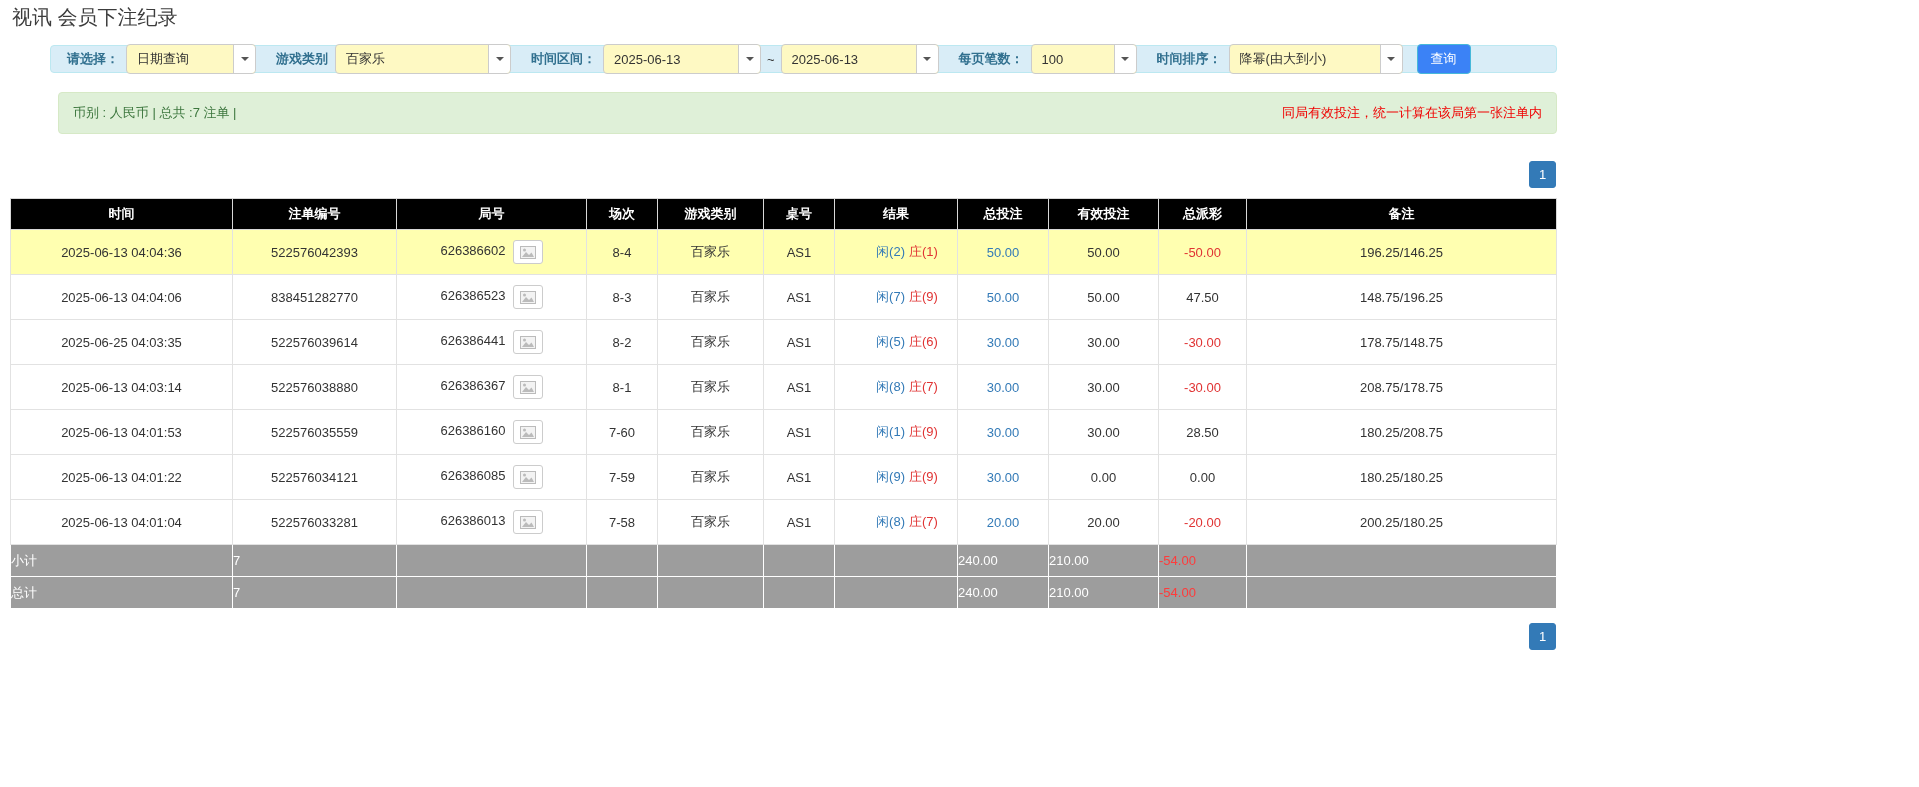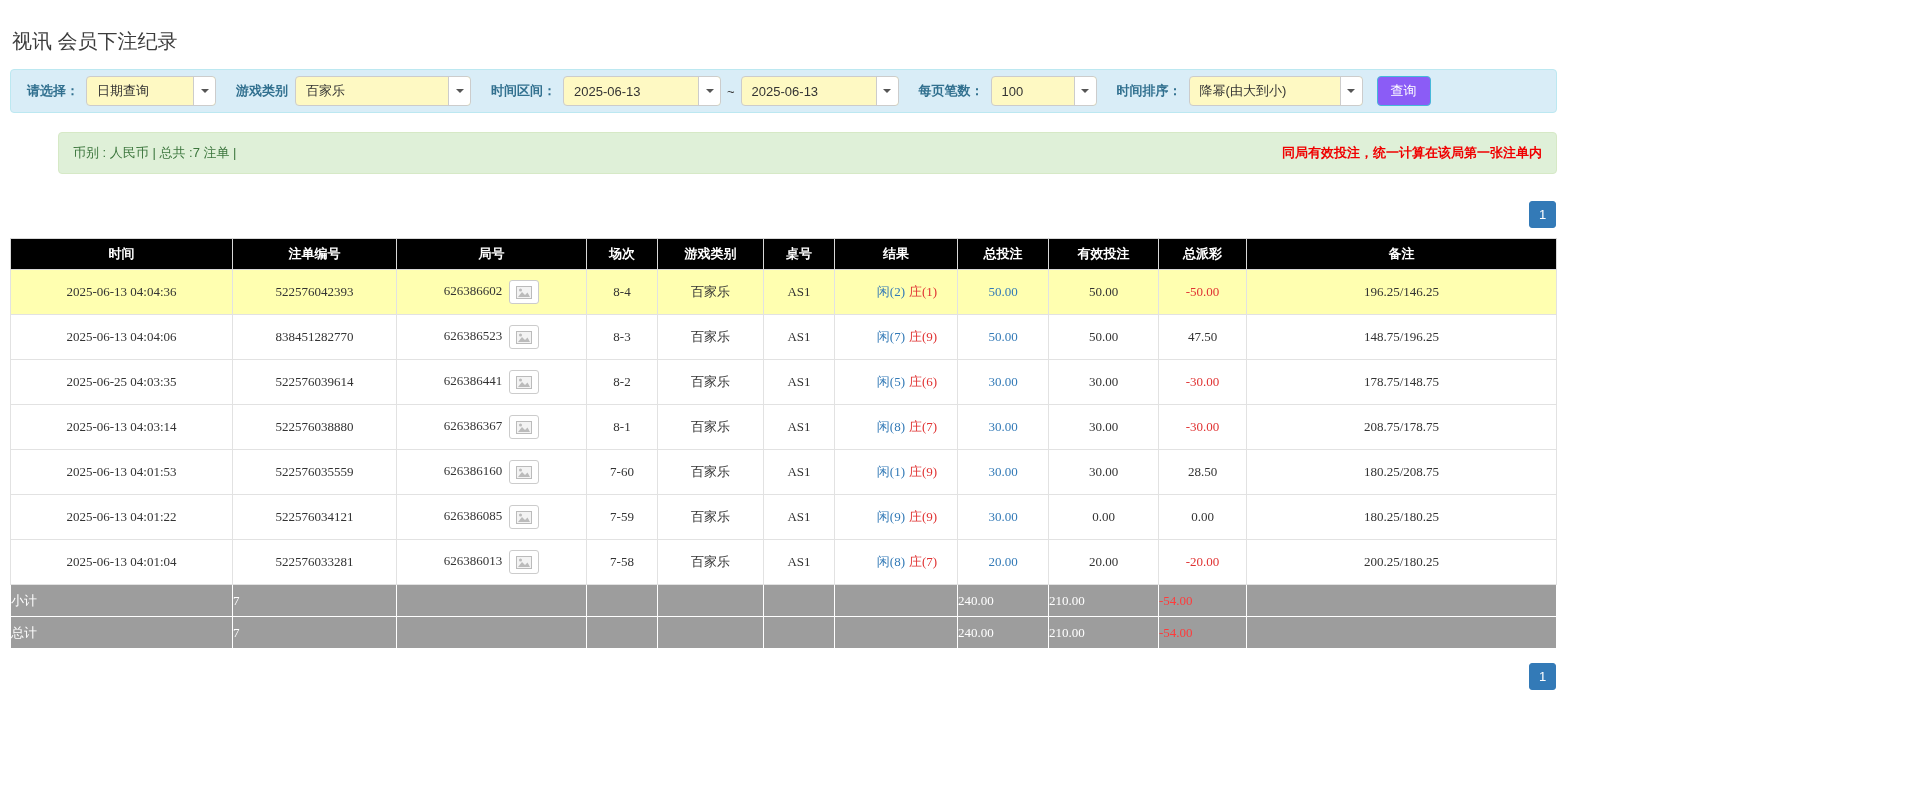--- a/index.html
+++ b/index.html
@@ -1,45 +1,45 @@
 <!DOCTYPE html>
 <html><head>
 <meta charset="utf-8">
 <style>
   * { box-sizing: border-box; margin: 0; padding: 0; }
   html, body { width: 1919px; height: 787px; background: #fff; overflow: hidden; }
   body { font-family: "Liberation Sans", "DejaVu Sans", sans-serif; font-size: 13px; color: #333; }
-  .container { width: 1547px; margin-left: 10px; padding-top: 26px; }
+  .container { width: 1547px; margin-left: 10px; padding-top: 2px; }
 
   .page-title { font-size: 20px; font-weight: 400; color: #3c3c3c; margin: 2px 0 14px 2px; }
 
   
-  .filter-bar { display: flex; align-items: center; background: #d9edf7; border: 1px solid #bce8f1; border-radius: 4px; padding: 6px 12px; height: 44px; white-space: nowrap; }
+  .filter-bar { display: flex; align-items: center; background: #d9edf7; border: 1px solid #bce8f1; border-radius: 4px; padding: 6px 12px; height: 28px; white-space: nowrap; margin-left: 40px; }
   .flabel { color: #31708f; font-weight: bold; margin: 0 7px 0 20px; }
   .flabel.first { margin-left: 4px; }
   .select { display: inline-flex; align-items: stretch; background: #fef9c3; border: 1px solid #ccc; border-radius: 4px; height: 30px; cursor: pointer; }
   .select .val { display: flex; align-items: center; padding: 0 10px; flex: 1; overflow: hidden; }
   .select .caret-btn { display: flex; align-items: center; justify-content: center; width: 22px; border-left: 1px solid #ccc; background: #fff; border-radius: 0 4px 4px 0; }
   .caret { width: 0; height: 0; border-left: 4px solid transparent; border-right: 4px solid transparent; border-top: 4px solid #555; }
   .w130 { width: 130px; } .w176 { width: 176px; } .w158 { width: 158px; } .w106 { width: 106px; } .w174 { width: 174px; }
   .tilde { margin: 0 6px; }
-  .search-btn { margin-left: 14px; height: 30px; padding: 0 13px; background: #8b5cf6; border: 1px solid #46b8da; border-radius: 4px; color: #fff; font-size: 13px; font-family: inherit; cursor: pointer; }
+  .search-btn { margin-left: 14px; height: 30px; padding: 0 13px; background: #3b82f6; border: 1px solid #46b8da; border-radius: 4px; color: #fff; font-size: 13px; font-family: inherit; cursor: pointer; }
 
   
   .summary-bar { display: flex; justify-content: space-between; align-items: center; background: #dff0d8; border: 1px solid #d6e9c6; border-radius: 4px; margin-top: 19px; padding: 11px 14px; margin-left: 48px; }
   .summary-left { color: #3c763d; }
-  .summary-right { color: #f00000; font-weight: bold; }
+  .summary-right { color: #f00000; }
 
   
   .pager { display: flex; justify-content: flex-end; margin: 27px 1px 10px 0; }
   .pager.bottom { margin: 14px 1px 0 0; }
   .page-btn { min-width: 27px; height: 27px; background: #337ab7; border: 1px solid #337ab7; border-radius: 3px; color: #fff; font-size: 13px; font-family: inherit; cursor: pointer; }
 
   
-  table { width: 100%; border-collapse: collapse; table-layout: fixed; font-family: Liberation Serif, serif; }
+  table { width: 100%; border-collapse: collapse; table-layout: fixed; }
   thead th { background: #000; color: #fff; font-weight: bold; height: 31px; text-align: center; border: 1px solid #d8d8d8; }
   tbody td { height: 45px; text-align: center; border: 1px solid #e2e2e2; background: #fff; }
   tr.highlight td { background: #ffffb0; }
   .bet-link { color: #337ab7; cursor: pointer; }
   .neg { color: #e03333; }
   .player { color: #337ab7; margin-right: 4px; margin-left: 22px; }
   .banker { color: #e03333; margin-top: 32px; }
   .video-btn { display: inline-flex; align-items: center; justify-content: center; width: 30px; height: 24px; background: #fff; border: 1px solid #ccc; border-radius: 3px; margin-left: 7px; vertical-align: middle; cursor: pointer; }
   tr.footer-row td { background: #9d9d9d; color: #fff; height: 32px; border: 1px solid #fff; }
   tr.footer-row td.neg-footer { color: #ff3b3b; }

